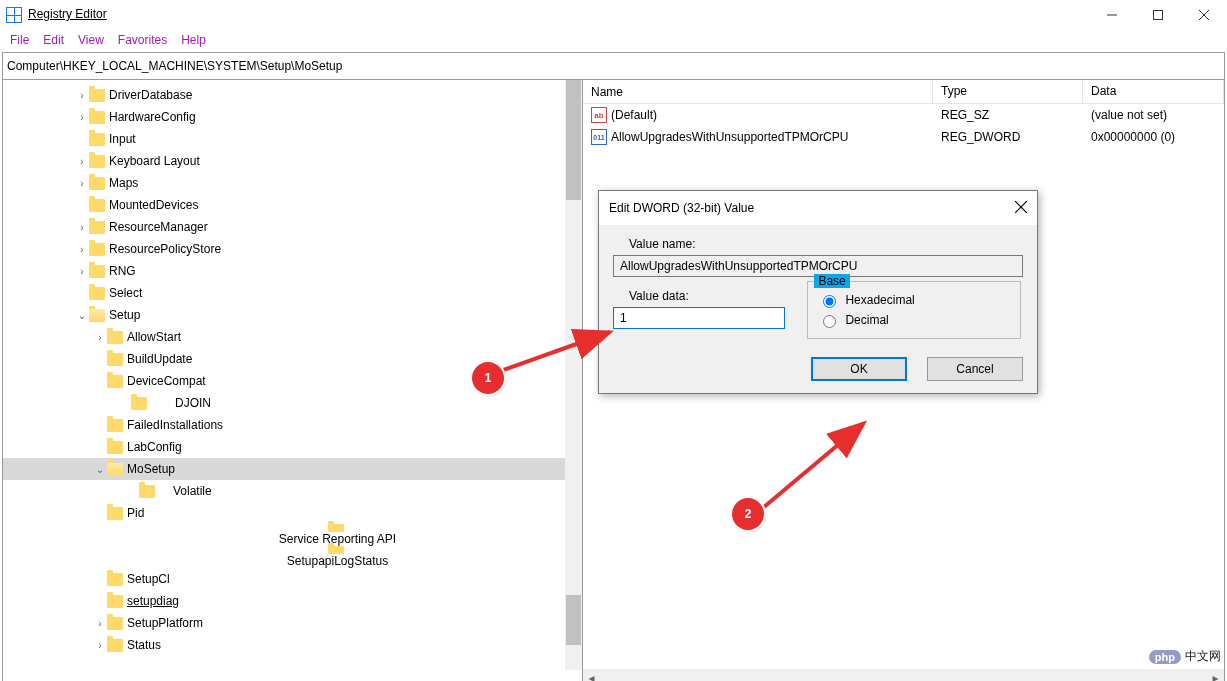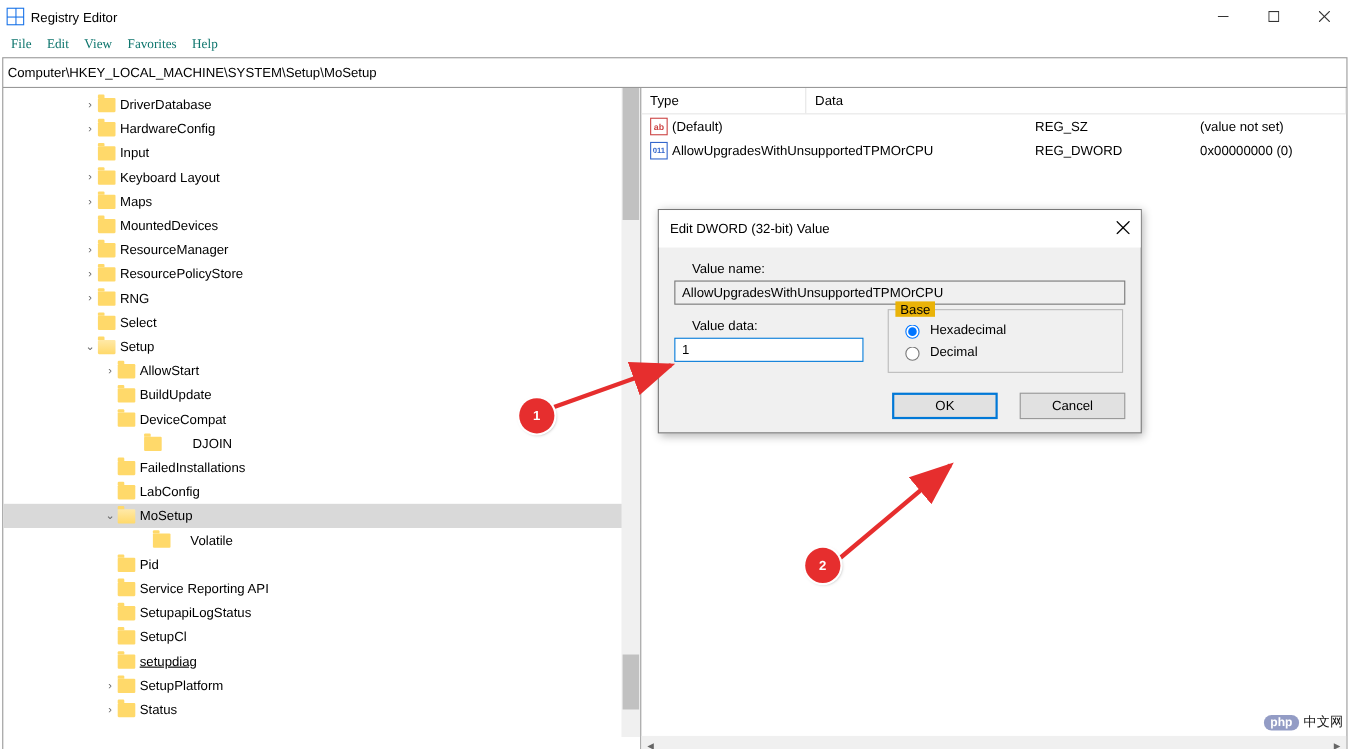--- a/index.html
+++ b/index.html
@@ -1,24 +1,24 @@
 <!DOCTYPE html>
 <html><head>
 <meta charset="utf-8">
 <style>
   * { box-sizing: border-box; font-family: "Segoe UI", Tahoma, sans-serif; font-size: 12px; }
   body { margin: 0; width: 1227px; height: 681px; background: #fff; position: relative; overflow: hidden; }
   .titlebar { height: 30px; display: flex; align-items: center; justify-content: space-between; padding-left: 6px; }
-  .titlebar-left { display: flex; align-items: flex-end; gap: 6px; }
+  .titlebar-left { display: flex; align-items: flex-start; gap: 6px; text-decoration: underline; }
   .app-icon { width: 16px; height: 16px; background: #1a73e8; display: grid; grid-template-columns: 1fr 1fr; grid-template-rows: 1fr 1fr; gap: 1px; padding: 1px; }
   .app-icon > div { background: #fff; }
   .winbtns { display: flex; }
   .winbtn { width: 46px; height: 30px; display: flex; align-items: center; justify-content: center; color: #333; }
   .menubar { height: 20px; display: flex; align-items: center; gap: 14px; padding: 0 10px; }
-  .menubar span { color: #0f766e; font-family: Liberation Serif, serif; }
+  .menubar span { color: #a21caf; }
   .addressbar { border: 1px solid #999; margin: 2px 2px 0 2px; height: 14px; display: flex; align-items: center; padding: 13px 4px; }
   .content { display: flex; height: calc(681px - 30px - 20px - 24px); border: 1px solid #999; margin: 0 2px 2px 2px; border-top: none; }
   .tree-pane { width: 580px; border-right: 1px solid #999; position: relative; overflow: hidden; }
   .tree-scroll { position: absolute; inset: 0; overflow: hidden; }
   .tree-vscroll { position: absolute; right: 0; top: 0; bottom: 16px; width: 17px; background: #f0f0f0; }
   .tree-vthumb { position: absolute; left: 1px; right: 1px; top: 0; height: 120px; background: #c1c1c1; }
   .tree-vthumb2 { position: absolute; left: 1px; right: 1px; top: 515px; height: 50px; background: #c1c1c1; }
   .tree { padding: 4px 0; }
   .tree-item { display: flex; align-items: center; height: 22px; white-space: nowrap; }
   .chev { width: 14px; display: inline-flex; justify-content: center; color: #666; font-size: 10px; }
@@ -40,21 +40,21 @@
   .list-hscroll .arrow { width: 17px; height: 17px; display: flex; align-items: center; justify-content: center; color: #666; }
   .dialog { position: absolute; left: 598px; top: 190px; width: 440px; background: #f0f0f0; border: 1px solid #777; box-shadow: 2px 2px 8px rgba(0,0,0,0.3); }
   .dlg-title { height: 34px; background: #fff; display: flex; align-items: center; justify-content: space-between; padding: 0 10px; }
   .dlg-body { padding: 12px 14px; }
   .dlg-body label { display: block; margin-bottom: 4px; margin-left: 16px; }
   .ro-input { width: 100%; height: 22px; background: #f0f0f0; border: 1px solid #777; padding: 2px 6px; }
   .row2 { display: flex; gap: 20px; margin-top: 12px; }
   .vd { flex: 0.9; }
   .vd input { width: 100%; height: 22px; border: 1px solid #0078d7; padding: 2px 6px; background: #fff; outline: none; }
   .base { flex: 1; border: 1px solid #bbb; padding: 6px 10px 10px 10px; position: relative; margin-top: -8px; }
-  .base .legend { position: absolute; top: -8px; left: 6px; background: #eab308; padding: 0 4px; }
+  .base .legend { position: absolute; top: -8px; left: 6px; background: #0ea5e9; padding: 0 4px; }
   .radio-row { display: flex; align-items: center; gap: 6px; margin-top: 4px; }
   .dlg-btns { display: flex; justify-content: flex-end; gap: 20px; margin-top: 18px; }
   .dlg-btn { width: 96px; height: 24px; background: #e1e1e1; border: 1px solid #999; }
   .dlg-btn.primary { border: 2px solid #0078d7; }
   .ann-circle { position: absolute; width: 32px; height: 32px; border-radius: 50%; background: #e62e2e; color: #fff; font-size: 16px; font-weight: bold; display: flex; align-items: center; justify-content: center; box-shadow: 0 0 0 2px #fff, 1px 1px 3px rgba(0,0,0,0.5); }
   .arrow-svg { position: absolute; pointer-events: none; }
   .watermark { position: absolute; right: 6px; bottom: 16px; display: flex; align-items: center; gap: 4px; opacity: 0.9; }
   .php-bubble { background: #8892bf; color: #fff; font-weight: bold; border-radius: 10px; padding: 1px 6px; font-size: 11px; }
 </style>
 </head>
@@ -200,26 +200,26 @@
           <div class="tree-item" style="padding-left: 108px; gap: 14px;">
             <span class="chev"></span>
             <span class="folder"></span>
             <span>Volatile</span>
           </div>
           <div class="tree-item" style="padding-left: 90px;">
             <span class="chev"></span>
             <span class="folder"></span>
             <span>Pid</span>
           </div>
-          <div class="tree-item" style="padding-left: 90px;">
+          <div class="tree-item" style="padding-left: 90px; flex-direction: column;">
             <span class="chev"></span>
             <span class="folder"></span>
             <span>Service Reporting API</span>
           </div>
-          <div class="tree-item" style="padding-left: 90px;">
+          <div class="tree-item" style="padding-left: 90px; flex-direction: column;">
             <span class="chev"></span>
             <span class="folder"></span>
             <span>SetupapiLogStatus</span>
           </div>
           <div class="tree-item" style="padding-left: 90px;">
             <span class="chev"></span>
             <span class="folder"></span>
             <span>SetupCl</span>
           </div>
           <div class="tree-item" style="padding-left: 90px; text-decoration: underline;">
@@ -240,20 +240,21 @@
         </div>
     </div>
     <div class="tree-vscroll">
       <div class="tree-vthumb"></div>
       <div class="tree-vthumb2"></div>
     </div>
   </div>
 
   <div class="list-pane">
     <div class="list-header">
+      <div class="col-name">Name</div>
       <div class="col-type">Type</div>
       <div class="col-data">Data</div>
     </div>
     <div id="list-body">
         <div class="list-row">
           <div class="col-name">
             <span class="reg-ab">ab</span>
             <span>(Default)</span>
           </div>
           <div class="col-type">REG_SZ</div>

